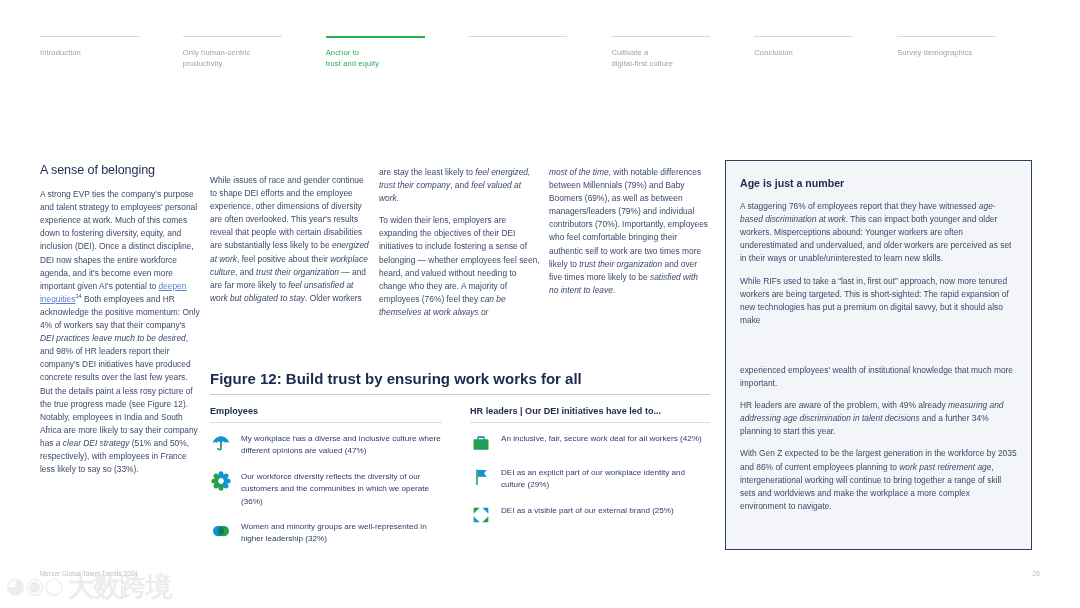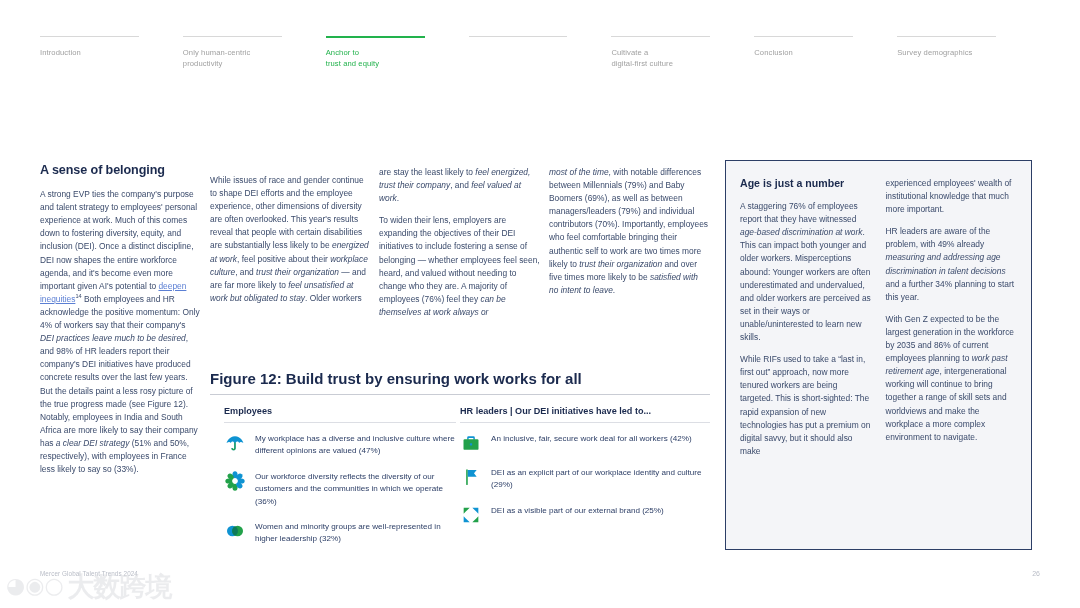--- a/index.html
+++ b/index.html
@@ -57,21 +57,21 @@
     color: #3a4a6b;
   }
   .col p { margin-bottom: 9px; }
   .col p:last-child { margin-bottom: 0; }
   .col em { font-style: italic; }
   .col a { color: #5b7fd4; text-decoration: underline; }
   .col sup { font-size: 5.6px; vertical-align: super; line-height: 0; }
 
   .h-title {
     font-size: 12.6px;
-    font-weight: bold;
+    font-weight: normal;
     color: #1b2a4e;
     margin-bottom: 11px;
     letter-spacing: -0.1px;
   }
 
   #col1 { left: 40px;  top: 164px; width: 160px; }
   #col2 { left: 210px; top: 174px; width: 162px; }
   #col3 { left: 379px; top: 166px; width: 162px; }
   #col4 { left: 549px; top: 166px; width: 160px; }
 
@@ -84,22 +84,21 @@
   .fig-title {
     font-size: 15px;
     font-weight: bold;
     color: #1b2a4e;
     padding-bottom: 7px;
   }
   .fig-title-rule { height: 1px; background: #c9ccd4; }
   .fig-cols {
     display: flex;
     margin-top: 11px;
-    gap: 4px;
-    justify-content: flex-end;
+    gap: 28px;
   }
   .fig-col { flex: 1 1 0; }
   .fig-col.left  { max-width: 232px; }
   .fig-col.right { max-width: 250px; }
   .fig-colhead {
     font-size: 9.1px;
     font-weight: bold;
     color: #1b2a4e;
     padding-bottom: 6px;
   }
@@ -128,20 +127,21 @@
     left: 725px; top: 160px;
     width: 307px; height: 390px;
     border: 1.2px solid #2c3e66;
     background: #f4f5f8;
     padding: 16px 14px 12px 14px;
   }
   .panel-inner {
     display: flex;
     gap: 14px;
     height: 100%;
+    flex-direction: column;
   }
   .panel-col {
     flex: 1 1 0;
     font-size: 8.4px;
     line-height: 13.1px;
     color: #3a4a6b;
   }
   .panel-col p { margin-bottom: 9px; }
   .panel-col p:last-child { margin-bottom: 0; }
   .panel-col em { font-style: italic; }

